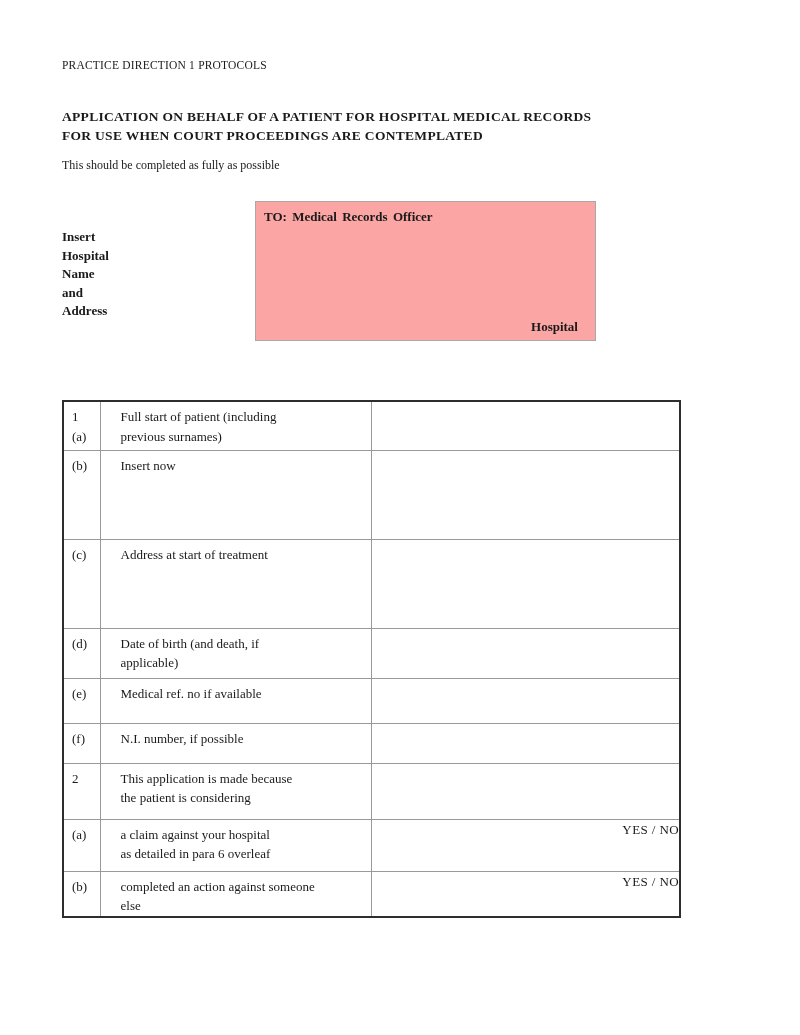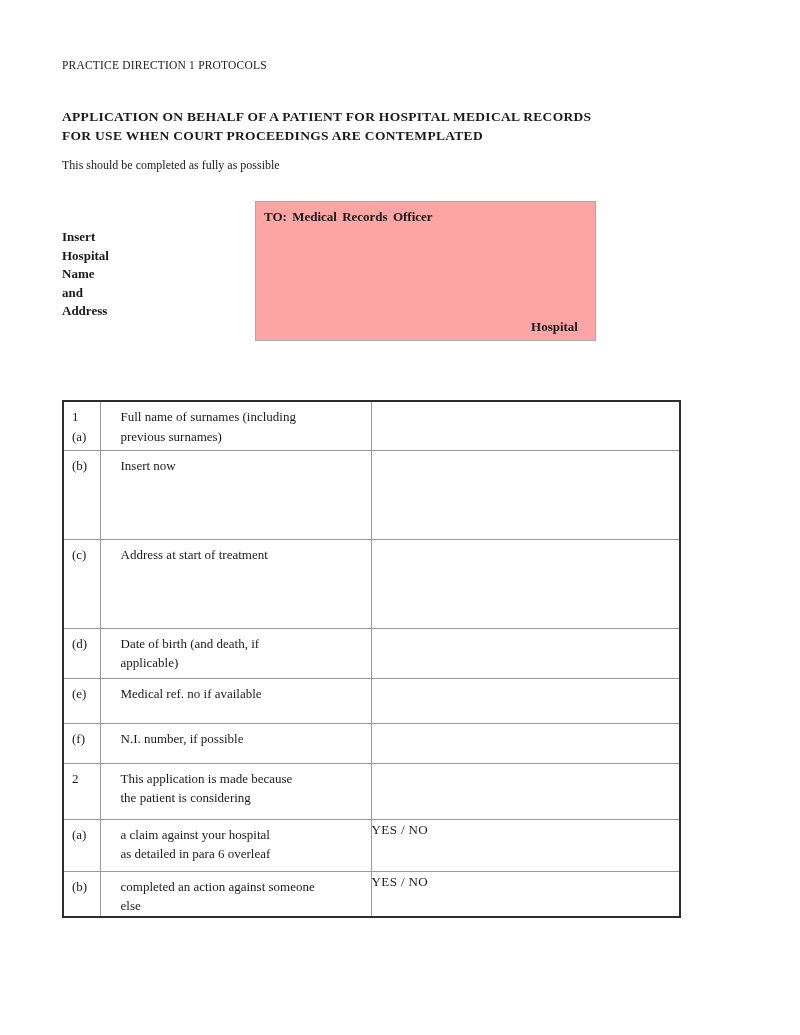--- a/index.html
+++ b/index.html
@@ -89,21 +89,21 @@
     border: 1px solid #9a9a9a;
     font-size: 13px;
     line-height: 19.5px;
     vertical-align: top;
     white-space: pre-line;
   }
   td.cell-num { padding: 5px 0 0 8px; }
   td.cell-label { padding: 5px 0 0 20px; }
   td.cell-answer {
     vertical-align: middle;
-    text-align: left;
+    text-align: right;
     white-space: normal;
     letter-spacing: 0.4px;
   }
 </style>
 </head>
 <body>
 
 <div class="page-header">PRACTICE DIRECTION 1 PROTOCOLS</div>
 
 <div class="doc-title">APPLICATION ON BEHALF OF A PATIENT FOR HOSPITAL MEDICAL RECORDS
@@ -125,21 +125,21 @@
 <table class="app-table">
   <colgroup>
     <col style="width:37px">
     <col style="width:271px">
     <col style="width:309px">
   </colgroup>
   <tbody>
     <tr style="height:49px">
       <td class="cell-num">1
 (a)</td>
-      <td class="cell-label">Full name of surnames (including
+      <td class="cell-label">Full start of patient (including
 previous surnames)</td>
       <td class="cell-answer"></td>
     </tr>
     <tr style="height:89px">
       <td class="cell-num">(b)</td>
       <td class="cell-label">Insert now</td>
       <td class="cell-answer"></td>
     </tr>
     <tr style="height:89px">
       <td class="cell-num">(c)</td>

